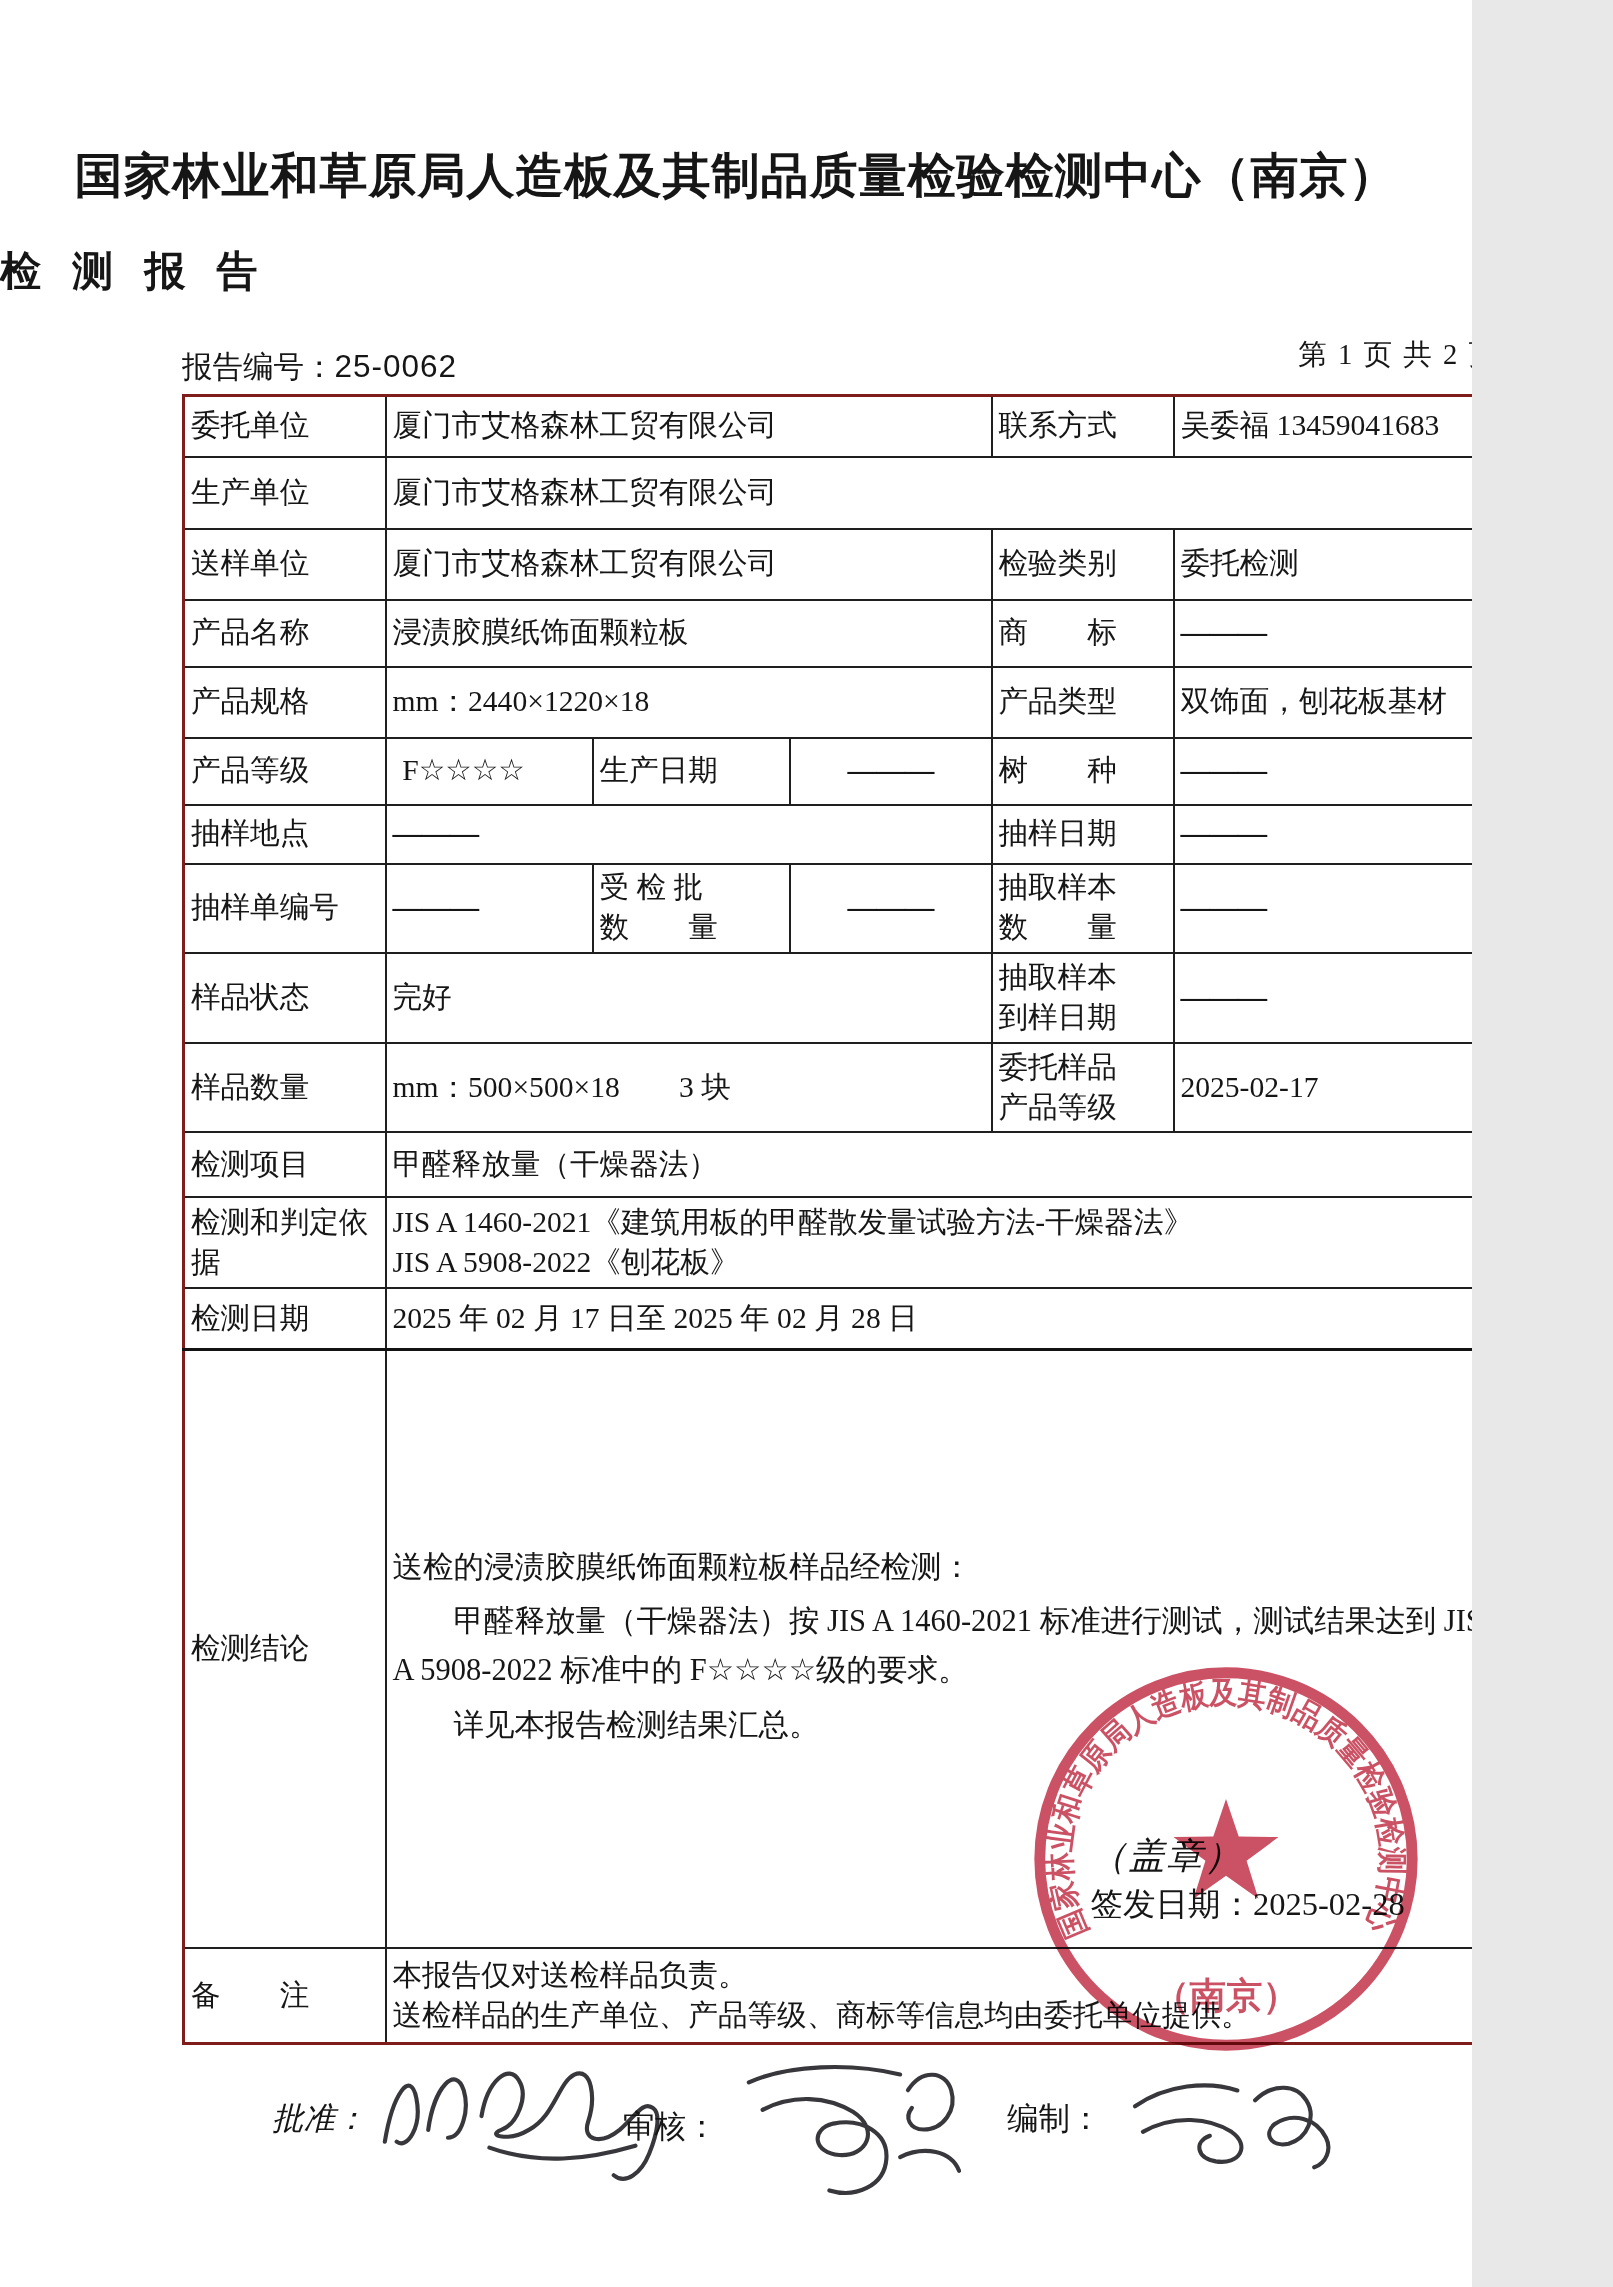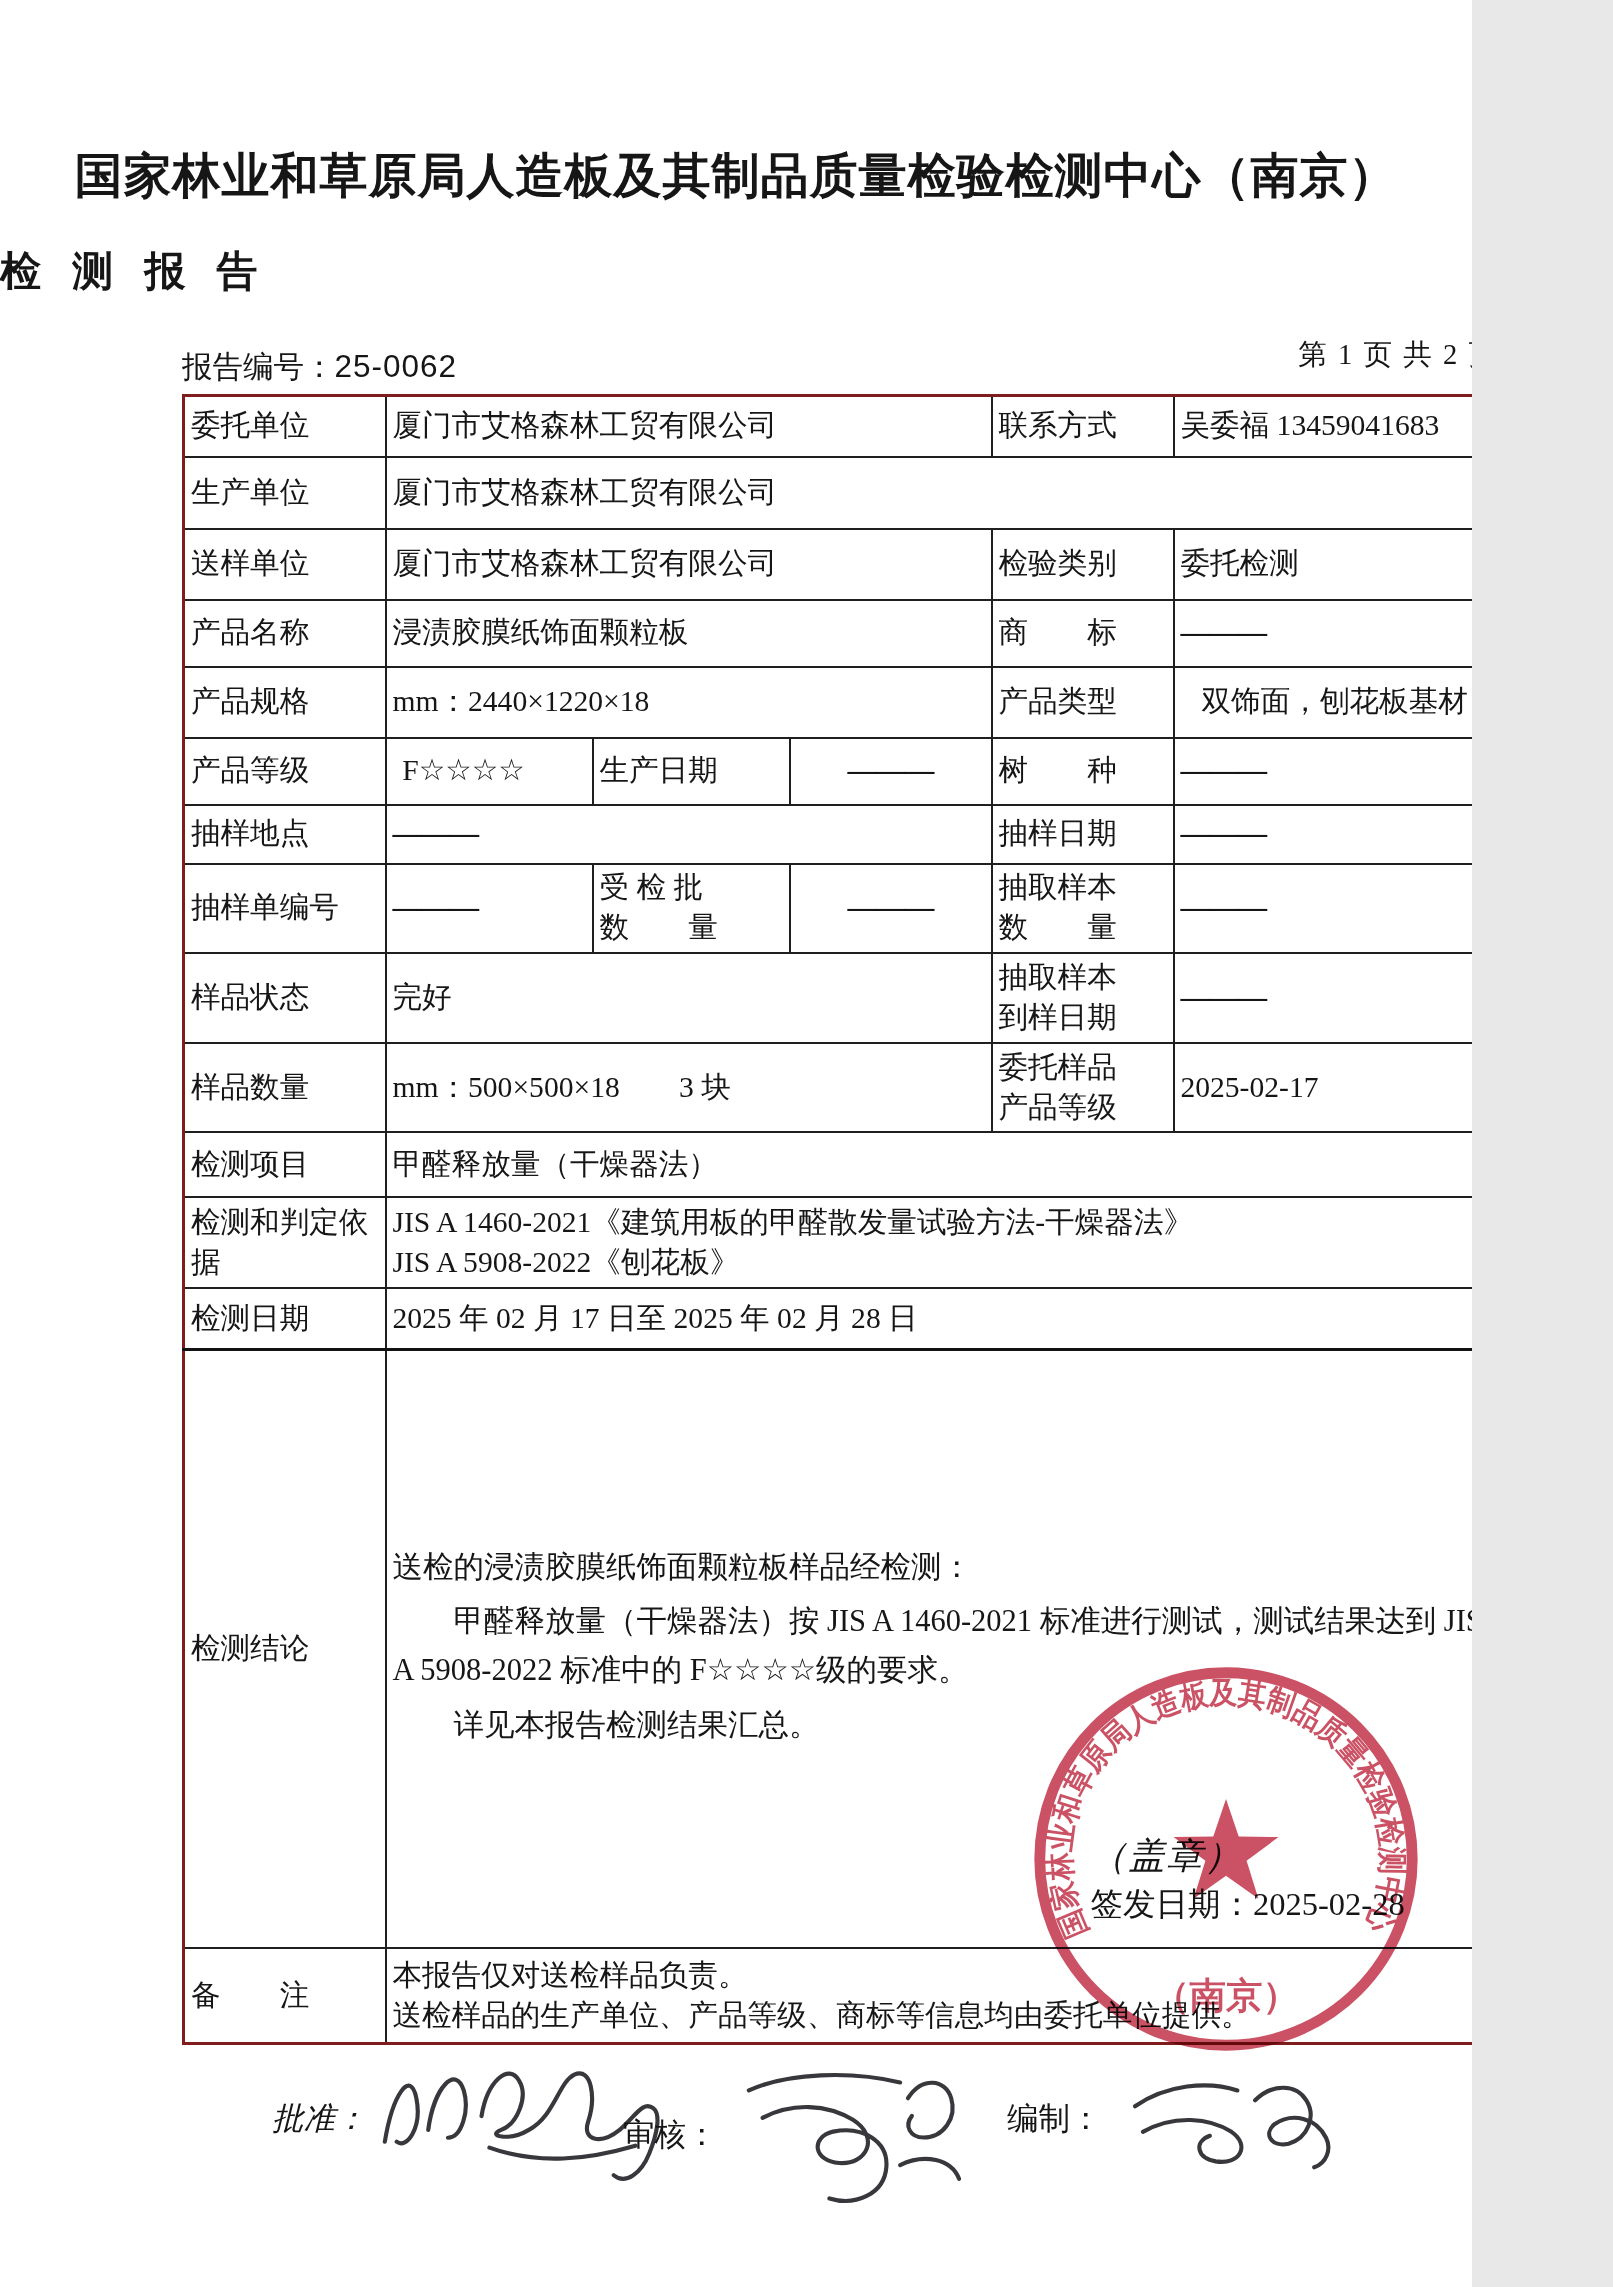--- a/index.html
+++ b/index.html
@@ -110,21 +110,21 @@
       <tr style="height:67px">
         <td class="lbl">产品名称</td>
         <td class="val" colspan="3">浸渍胶膜纸饰面颗粒板</td>
         <td class="lbl">商　　标</td>
         <td class="val"><span class="dash">———</span></td>
       </tr>
       <tr style="height:71px">
         <td class="lbl">产品规格</td>
         <td class="val" colspan="3">mm：2440×1220×18</td>
         <td class="lbl">产品类型</td>
-        <td class="val" style="padding-left:27px">双饰面，刨花板基材</td>
+        <td class="val" style="padding-left:6px">双饰面，刨花板基材</td>
       </tr>
       <tr style="height:67px">
         <td class="lbl">产品等级</td>
         <td class="val" style="padding-left:15.8px">F☆☆☆☆</td>
         <td class="lbl">生产日期</td>
         <td class="center"><span class="dash">———</span></td>
         <td class="lbl">树　　种</td>
         <td class="val"><span class="dash">———</span></td>
       </tr>
       <tr style="height:59px">
@@ -231,21 +231,21 @@
   <div class="signatures">
 
     <div class="sig-group" style="left:90px;top:0;width:355px;font-style:italic;">
       <span class="sig-label" style="top:47px;">批准：</span>
       <svg class="sig-svg" style="left:99px;top:-3.9px;" width="296" height="148" viewBox="0 0 300 150">
         <path class="sig-path" d="M14,96 C22,48 40,22 46,52 C52,82 36,104 26,96 M58,84 C64,40 86,18 94,44 C100,64 92,92 78,92 M112,70 C118,34 140,16 150,34 C160,50 148,78 132,84 C116,90 140,96 160,84 C186,70 190,36 206,28 C224,20 228,52 220,76 C214,94 232,100 252,84 C268,70 276,54 286,62 C294,68 290,88 282,108 C274,128 258,140 246,130"></path>
         <path class="sig-path" d="M120,102 C170,120 220,114 268,100"></path>
       </svg>
     </div>
 
-    <div class="sig-group" style="left:441px;top:12px;width:296px;">
+    <div class="sig-group" style="left:441px;top:4px;width:296px;">
       <span class="sig-label" style="top:51px;">审核：</span>
       <svg class="sig-svg" style="left:110px;top:-7.9px;" width="236" height="167" viewBox="0 0 240 170">
         <path class="sig-path" d="M16,36 C56,18 120,16 170,28 M30,64 C60,48 96,50 122,66 C150,84 136,112 108,110 C82,108 78,84 102,78 C132,72 158,88 156,114 C154,142 124,154 98,146"></path>
         <path class="sig-path" d="M178,44 C192,22 216,24 222,44 C228,64 214,84 194,84 C180,84 174,72 182,62 M170,112 C195,100 222,106 230,126"></path>
       </svg>
     </div>
 
     <div class="sig-group" style="left:825px;top:0;width:296px;">
       <span class="sig-label" style="top:47px;">编制：</span>
       <svg class="sig-svg" style="left:116px;top:5.9px;" width="217" height="128" viewBox="0 0 220 130">

